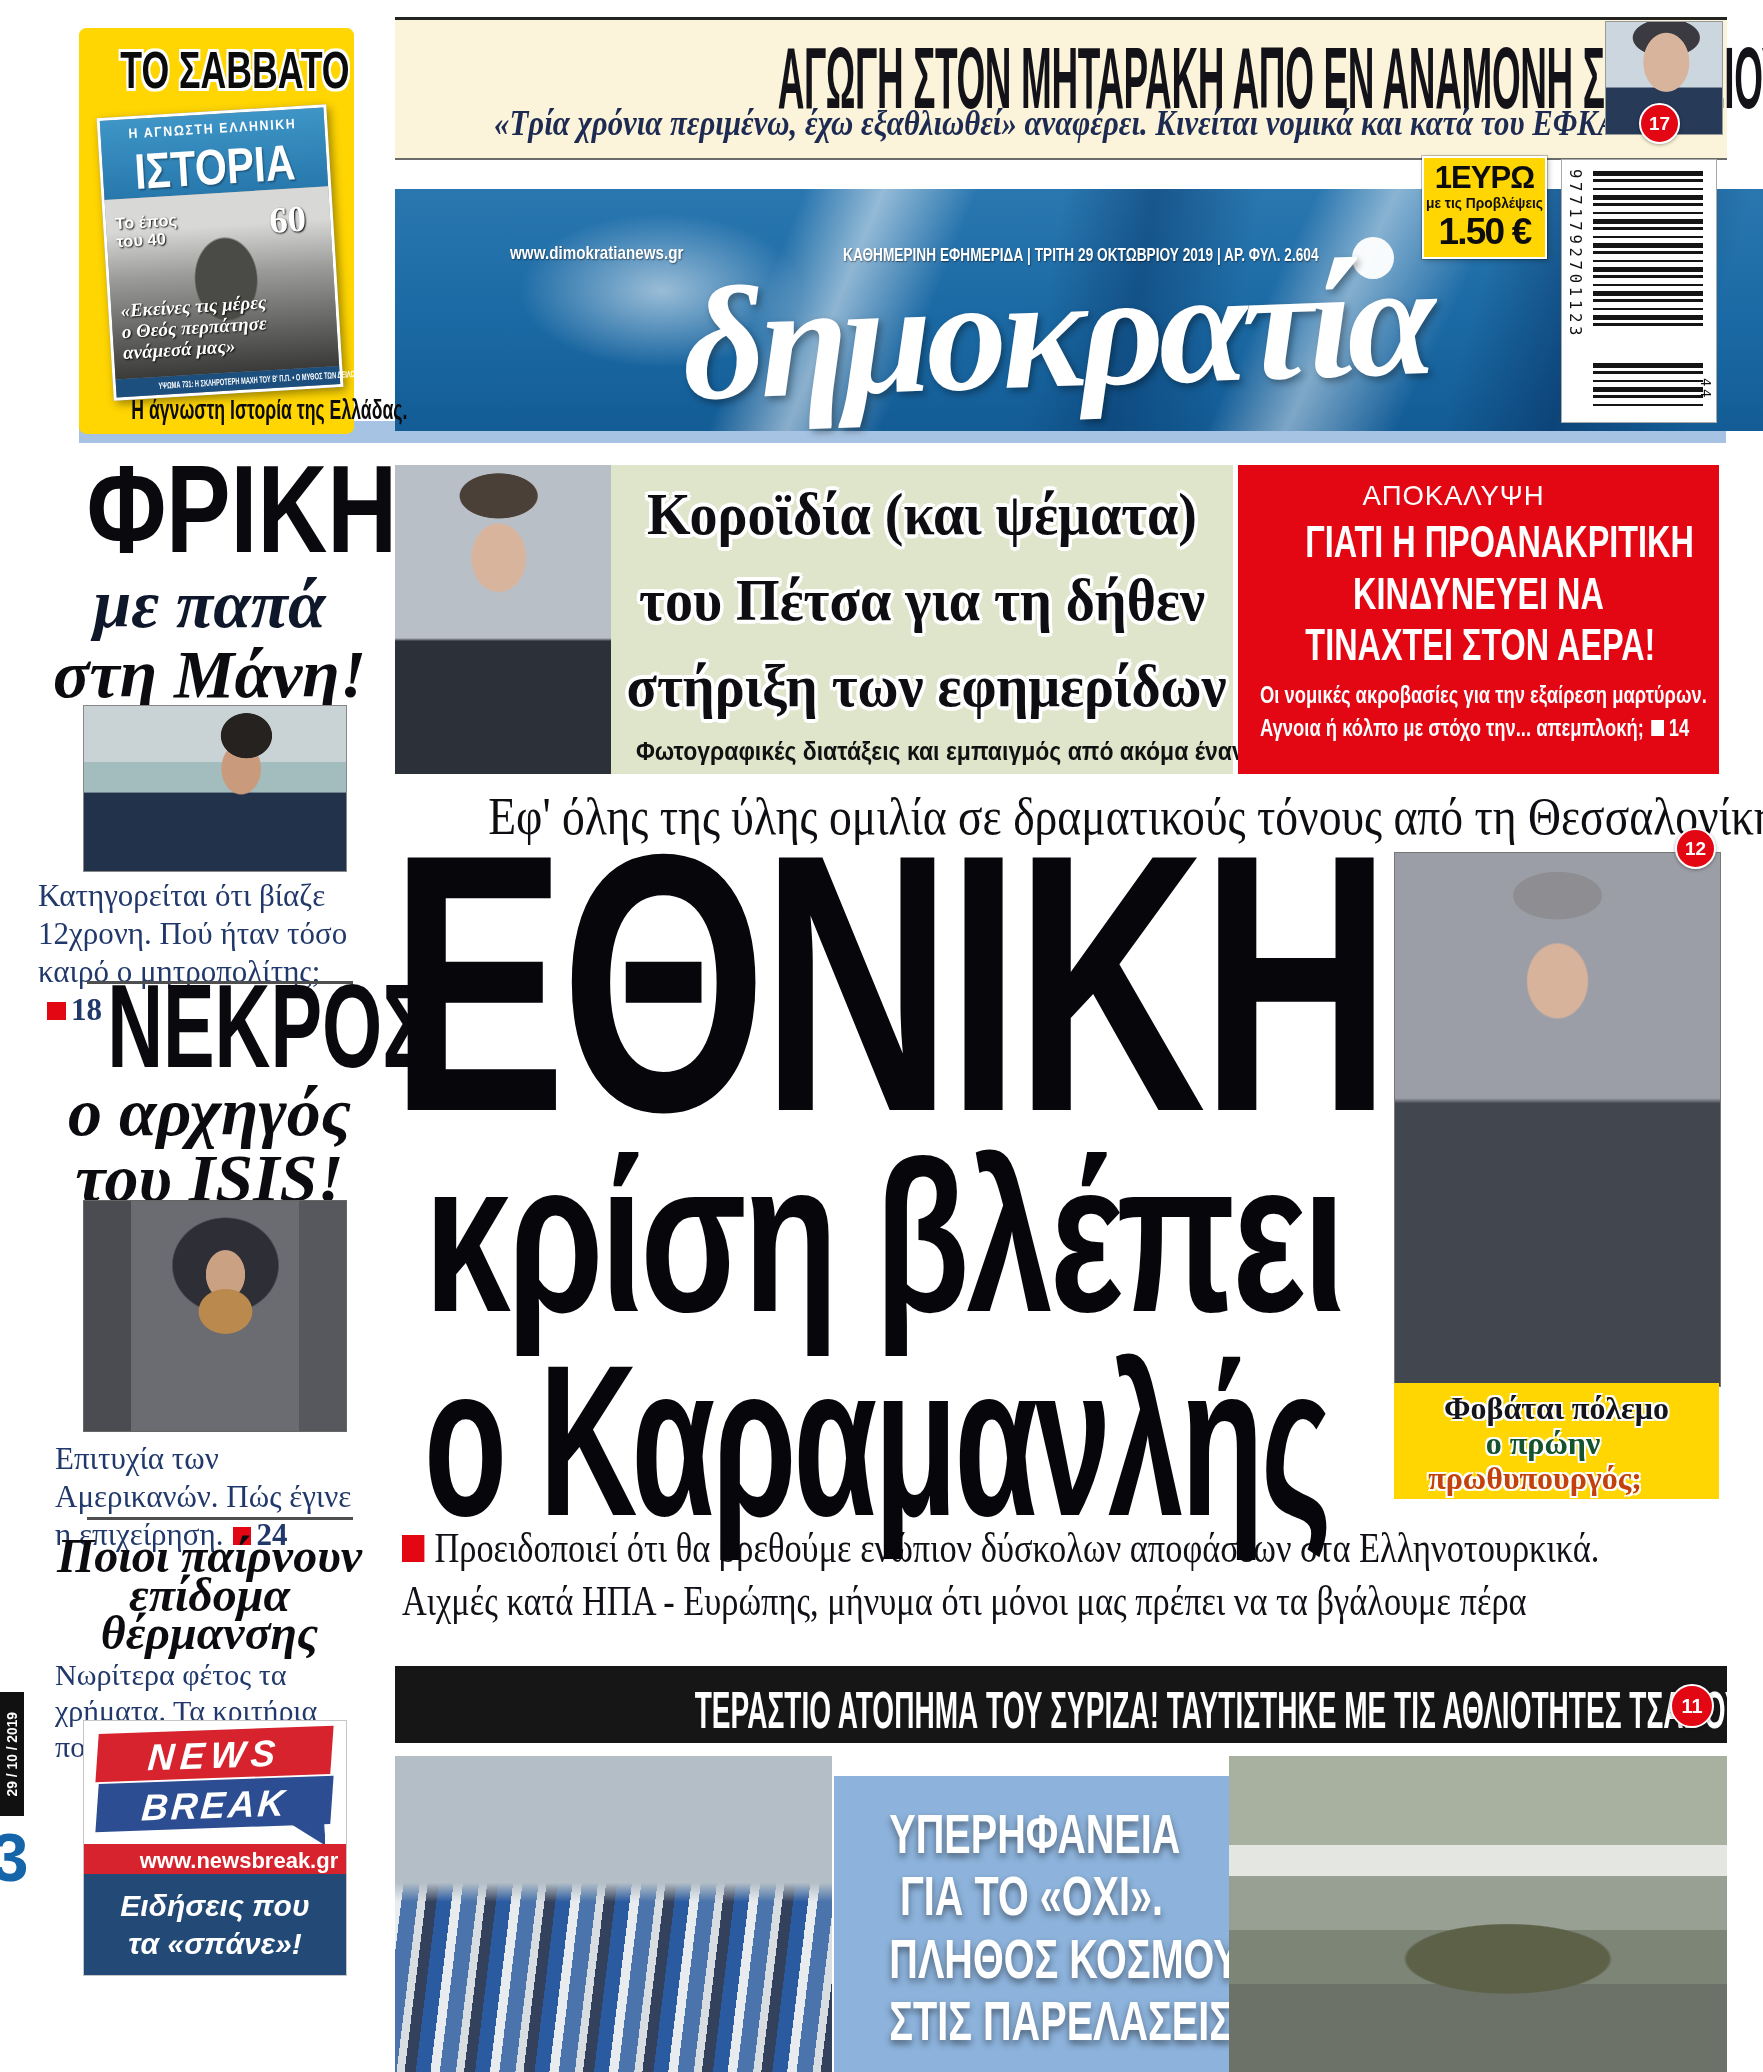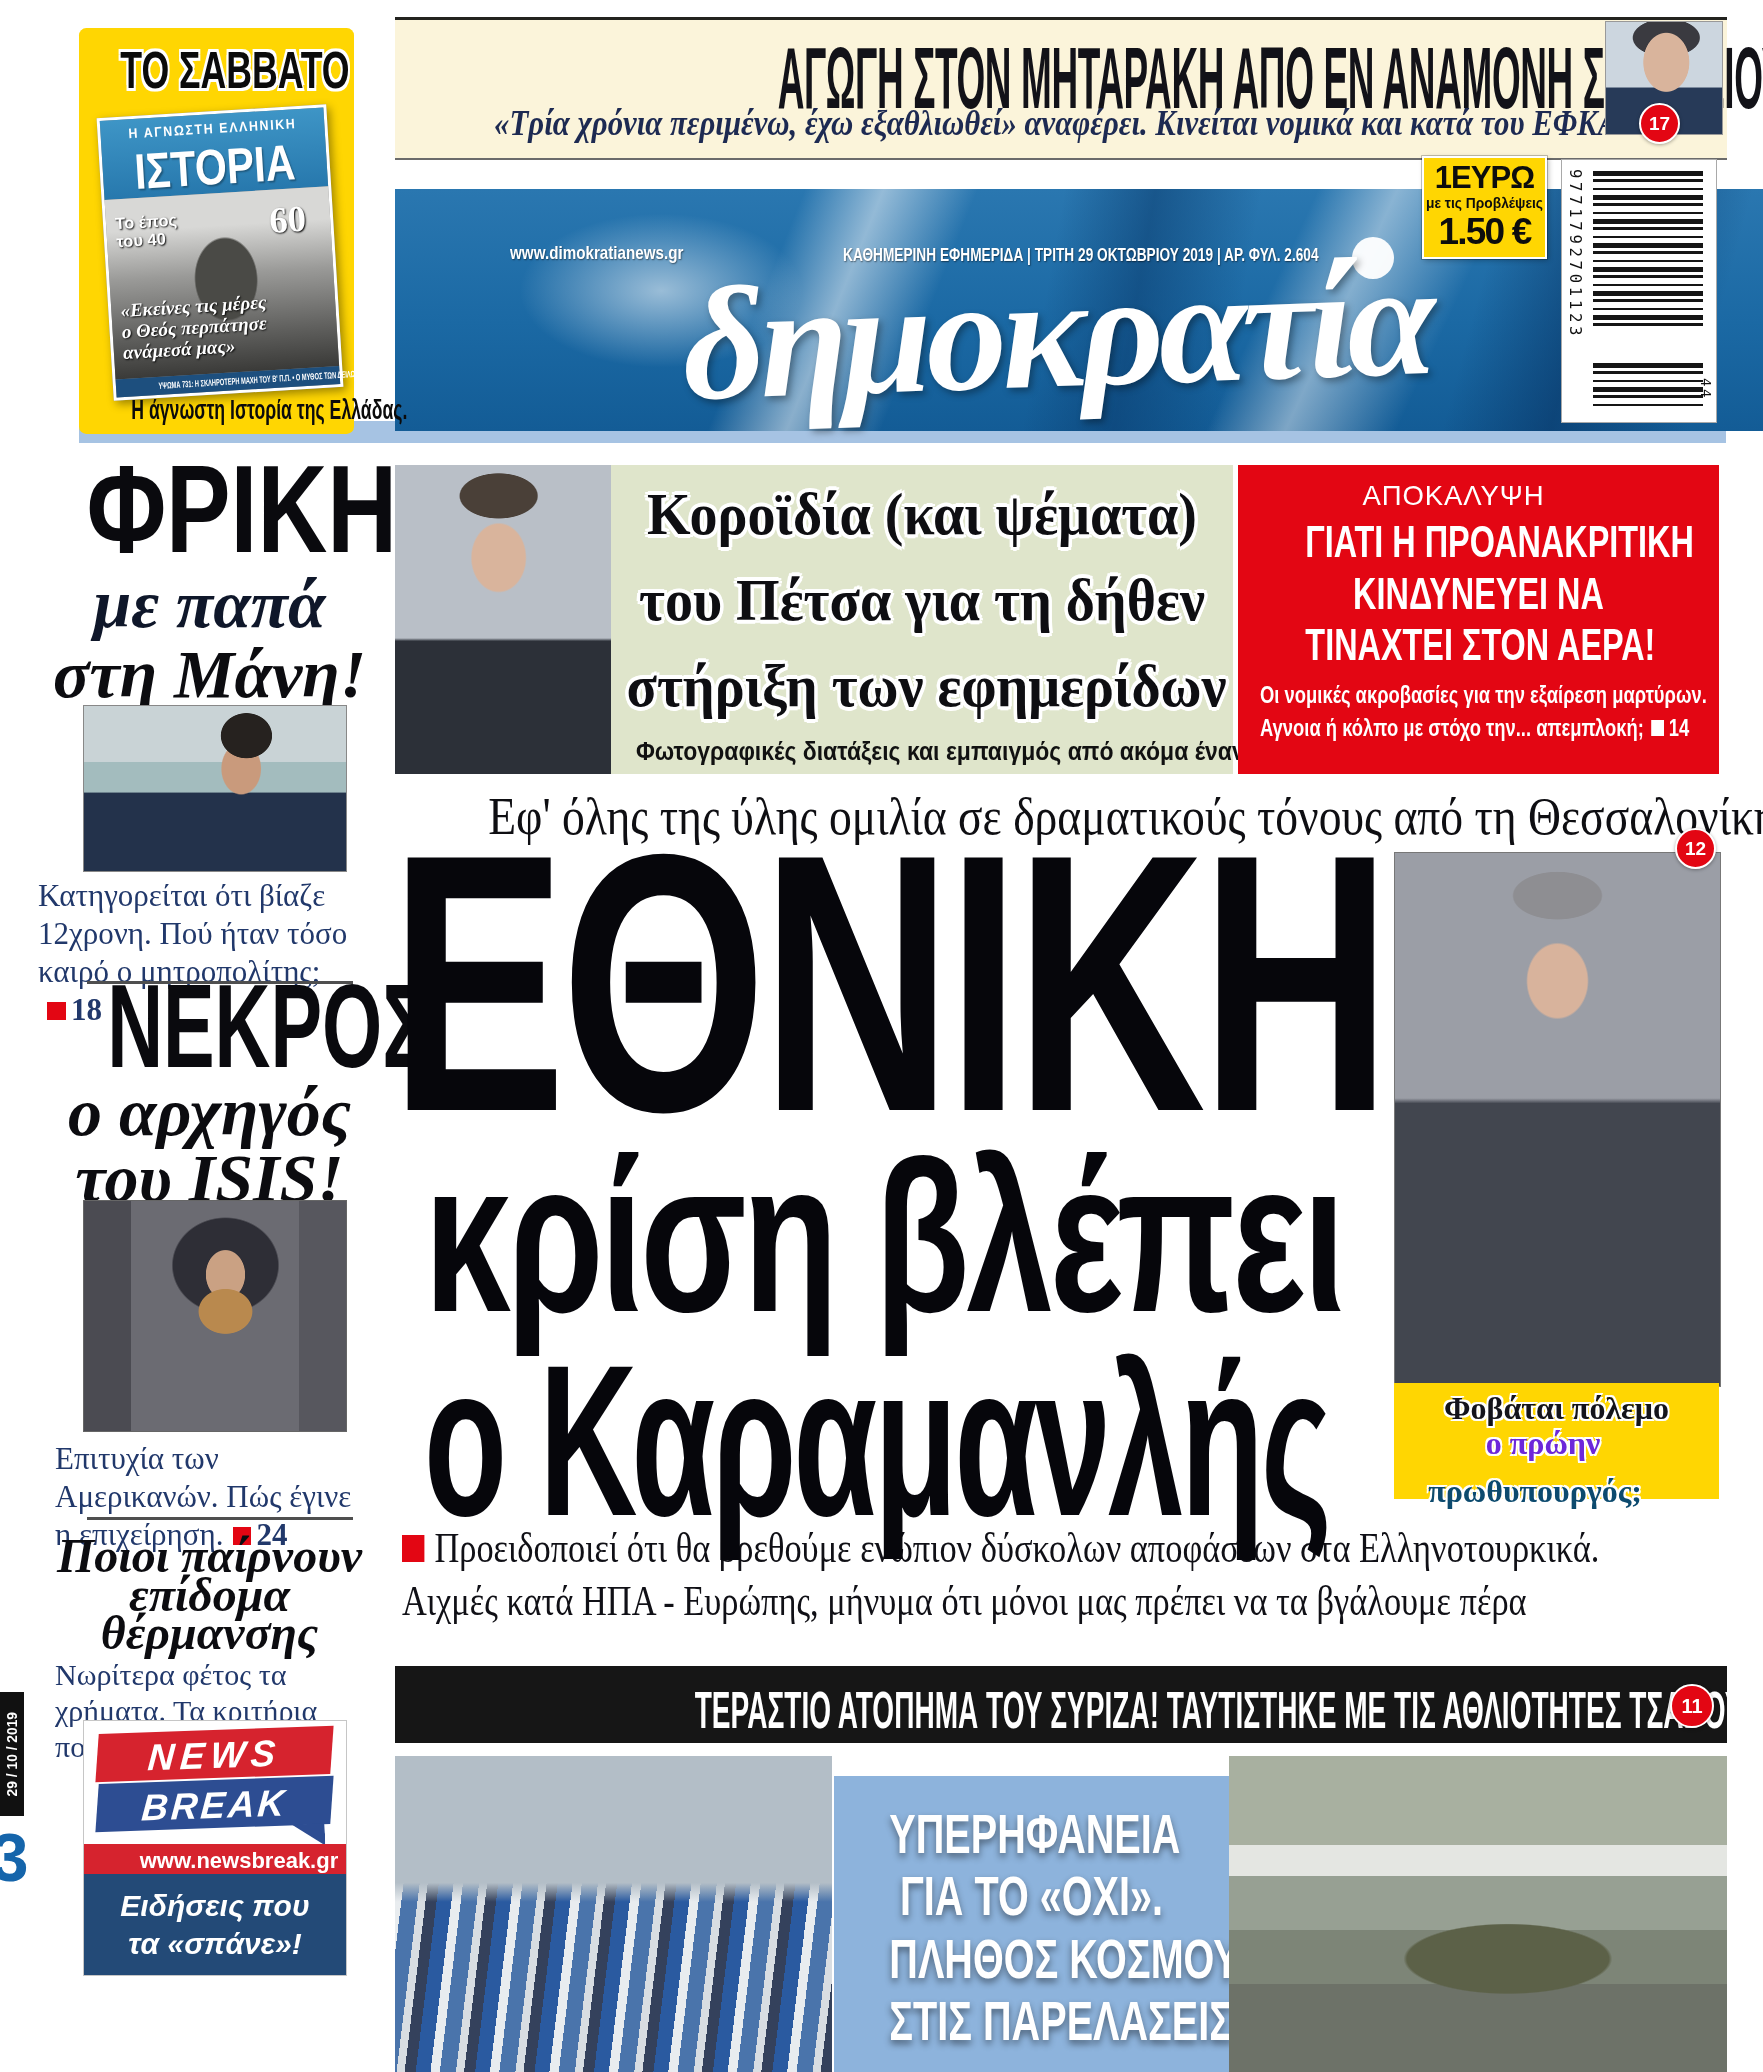--- a/index.html
+++ b/index.html
@@ -219,24 +219,24 @@
 <div class="line b sans" style="left:390px;top:840px;font-size:367px;line-height:.78;color:#06060b;
             transform:scaleX(.72);transform-origin:left top;letter-spacing:-7.3px;z-index:4;">ΕΘΝΙΚΗ</div>
 <div class="line b sans" style="left:424px;top:1139px;font-size:216px;line-height:.9;color:#06060b;
             transform:scaleX(.72);transform-origin:left top;letter-spacing:-4.6px;z-index:4;">κρίση βλέπει</div>
 <div class="line b sans" style="left:424px;top:1343px;font-size:216px;line-height:.9;color:#06060b;
             transform:scaleX(.63);transform-origin:left top;letter-spacing:-4.6px;z-index:5;">ο Καραμανλής</div>
 
 <div class="abs" style="left:1394px;top:1383px;width:325px;height:116px;background:#ffd602;z-index:4;">
   <div class="line ctr b serif" style="left:0;top:7.3px;width:325px;font-size:32px;color:#14141a;
               text-shadow:-1.8px -1.8px 0 #fff,1.8px -1.8px 0 #fff,-1.8px 1.8px 0 #fff,1.8px 1.8px 0 #fff;">Φοβάται πόλεμο</div>
-  <div class="line ctr b serif" style="left:0;top:42px;width:298px;font-size:32px;color:#6d28d9;
+  <div class="line ctr b serif" style="left:0;top:42px;width:298px;font-size:32px;color:#14532d;
               text-shadow:-1.8px -1.8px 0 #fff,1.8px -1.8px 0 #fff,-1.8px 1.8px 0 #fff,1.8px 1.8px 0 #fff;">ο πρώην</div>
-  <div class="line ctr b serif" style="left:0;top:77px;width:282px;font-size:32px;color:#0c4a6e;
-              text-shadow:-1.8px -1.8px 0 #fff,1.8px -1.8px 0 #fff,-1.8px 1.8px 0 #fff,1.8px 1.8px 0 #fff;margin-top:13px;">πρωθυπουργός;</div>
+  <div class="line ctr b serif" style="left:0;top:77px;width:282px;font-size:32px;color:#c2410c;
+              text-shadow:-1.8px -1.8px 0 #fff,1.8px -1.8px 0 #fff,-1.8px 1.8px 0 #fff,1.8px 1.8px 0 #fff;">πρωθυπουργός;</div>
 </div>
 
 <div class="line serif" style="left:402px;top:1523px;font-size:43px;color:#101016;transform:scaleX(.8);transform-origin:left;">
   <span class="sq" style="width:27.5px;height:27.5px;margin:0 13px 0 0;"></span><span>Προειδοποιεί ότι θα βρεθούμε ενώπιον δύσκολων αποφάσεων στα Ελληνοτουρκικά.</span>
 </div>
 <div class="line serif" style="left:402px;top:1576px;font-size:43px;color:#101016;transform:scaleX(.8);transform-origin:left;">Αιχμές κατά ΗΠΑ - Ευρώπης, μήνυμα ότι μόνοι μας πρέπει να τα βγάλουμε πέρα</div>
 
 <div class="abs" style="left:395px;top:1666px;width:1332px;height:77px;background:#161616;">
   <div class="line ctr b sans" style="left:0;top:14.7px;width:1332px;font-size:51px;color:#fff;transform:scaleX(.55);transform-origin:center;">ΤΕΡΑΣΤΙΟ ΑΤΟΠΗΜΑ ΤΟΥ ΣΥΡΙΖΑ! ΤΑΥΤΙΣΤΗΚΕ ΜΕ ΤΙΣ ΑΘΛΙΟΤΗΤΕΣ ΤΣΑΒΟΥΣΟΓΛΟΥ</div>
   <div class="badge sans" style="right:13px;top:18.4px;width:40px;height:40px;font-size:20px;">11</div>

